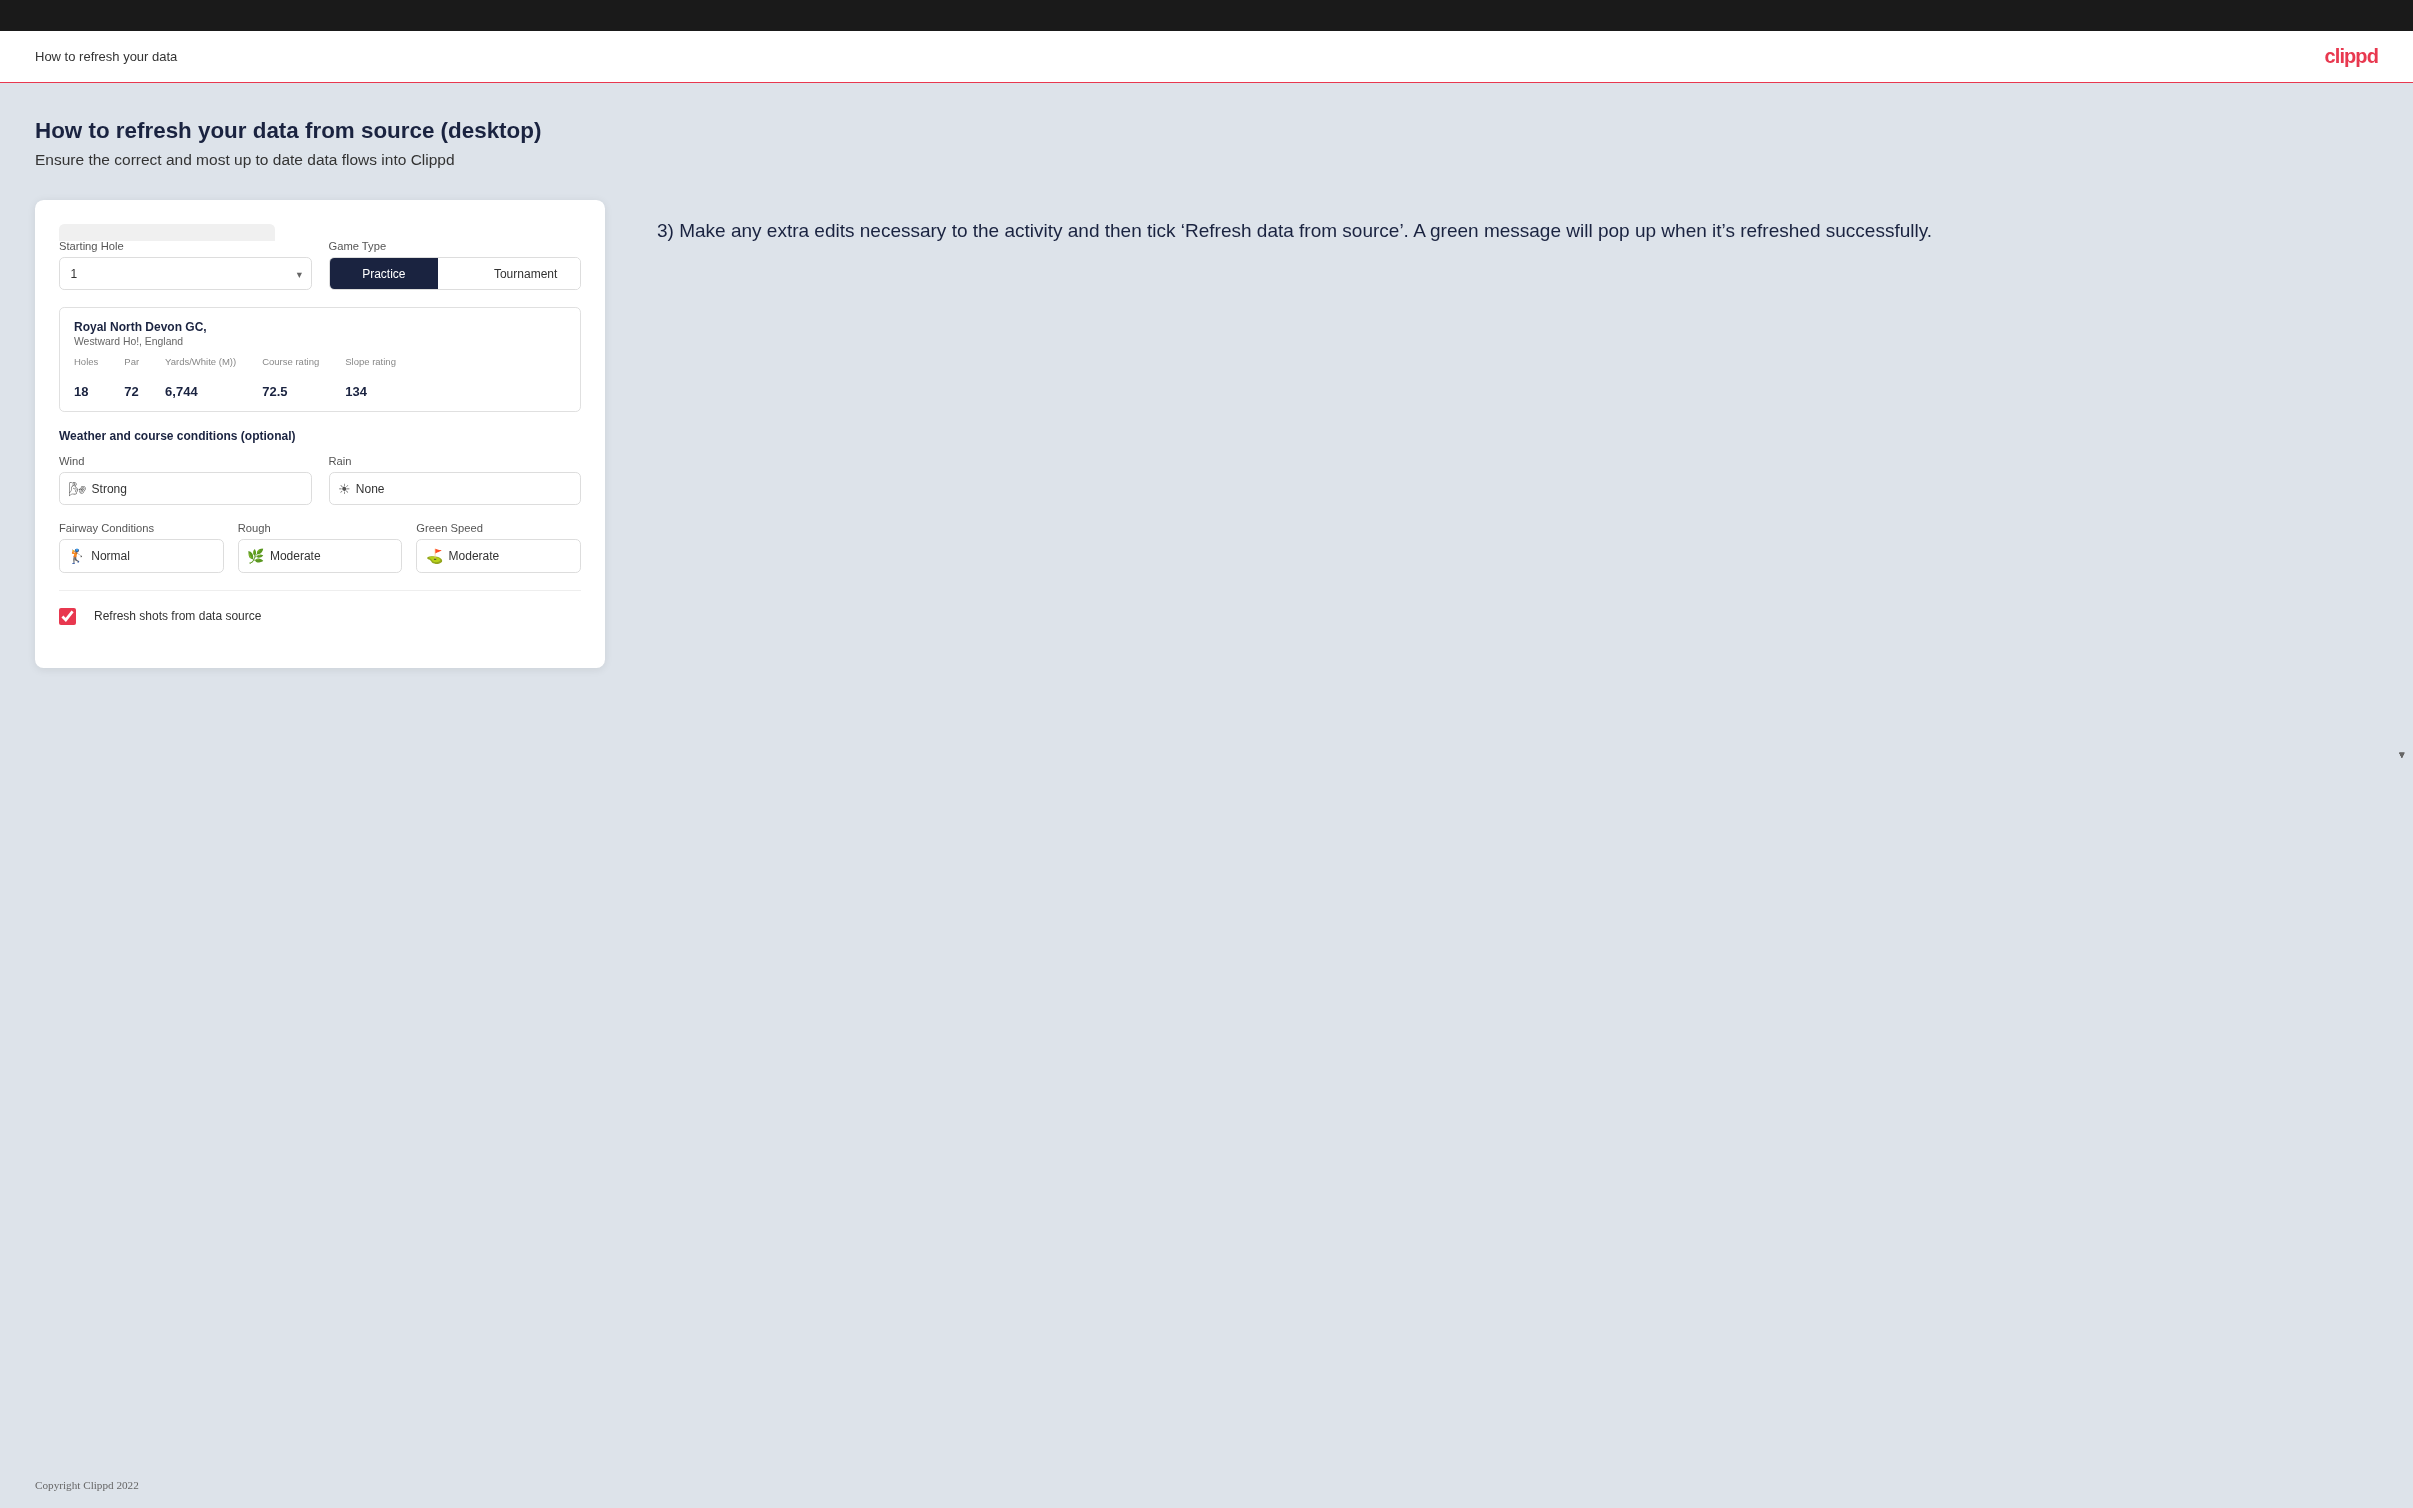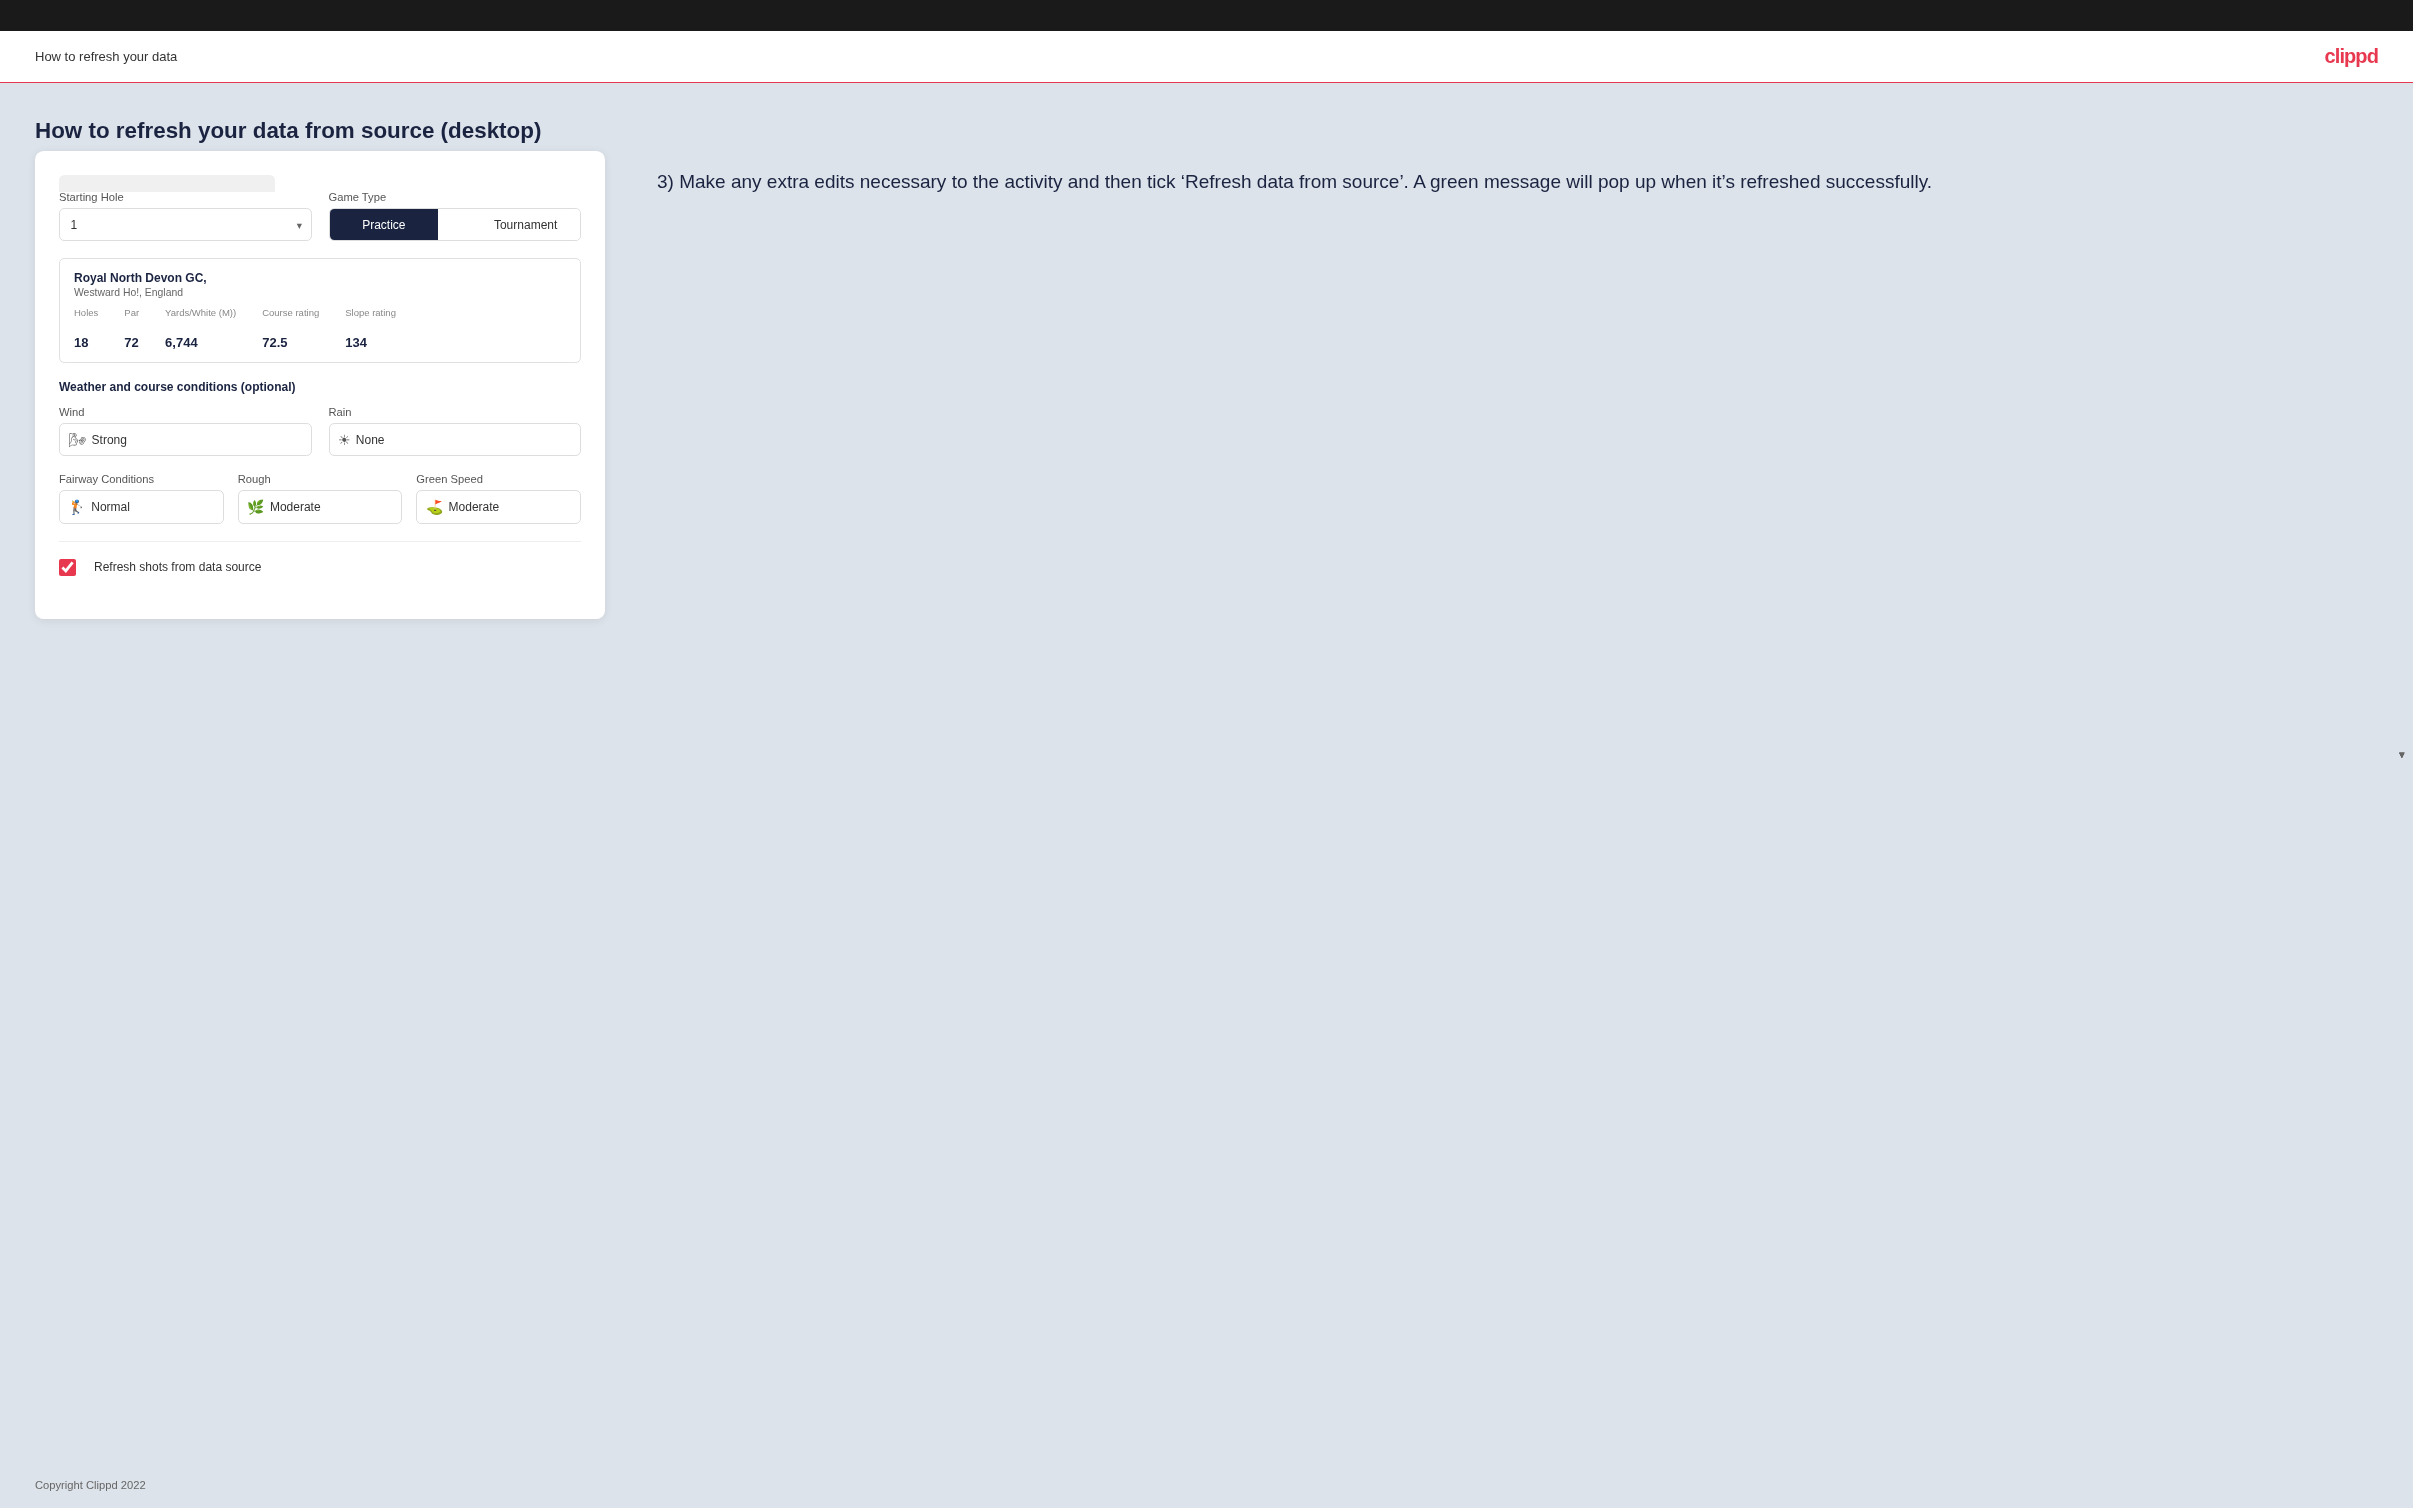--- a/index.html
+++ b/index.html
@@ -260,20 +260,21 @@
       font-size: 19px;
       color: #1a2340;
       line-height: 1.5;
       font-weight: 400;
     }
     .footer {
       background: #dde3ea;
       padding: 10.4px 35px 17px;
       font-size: 11.2px;
       color: #666;
+      font-family: Liberation Serif, serif;
     }
     .card-top-placeholder {
       height: 17px;
       background: #f0f0f0;
       border-radius: 5.2px 5.2px 0 0;
       margin-bottom: -0.9px;
       width: 216px;
     }
   </style>
 </head>
@@ -281,20 +282,21 @@
 
 <div class="top-bar"></div>
 
 <div class="header">
   <span class="header-title">How to refresh your data</span>
   <span class="logo">clippd</span>
 </div>
 
 <div class="main-content">
   <h1 class="page-heading">How to refresh your data from source (desktop)</h1>
+  <p class="page-subheading">Ensure the correct and most up to date data flows into Clippd</p>
 
   <div class="content-row">
     <div class="form-card">
       <div class="card-top-placeholder"></div>
 
       <div class="form-row">
         <div class="form-group">
           <label class="form-label">Starting Hole</label>
           <div class="select-wrapper">
             <select>

